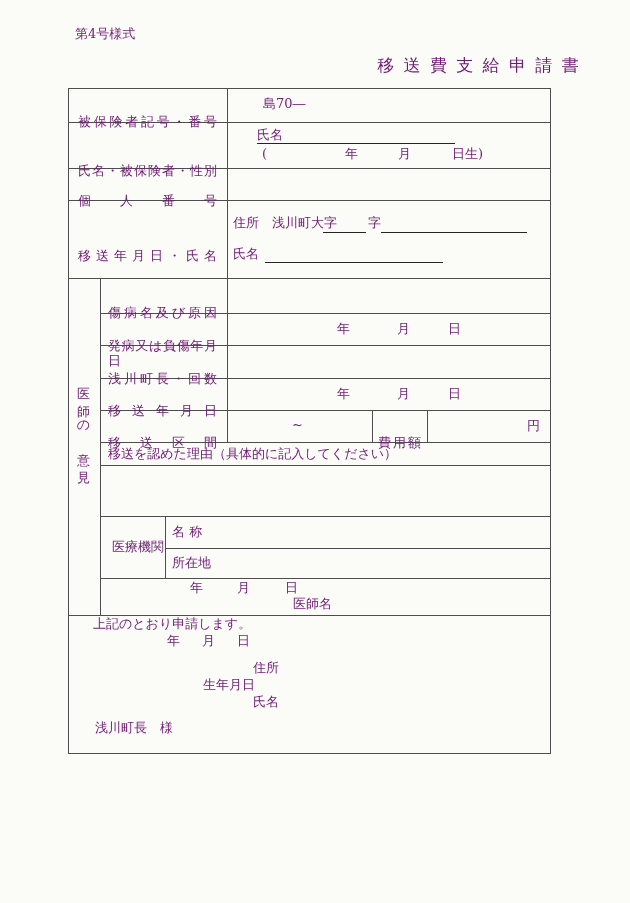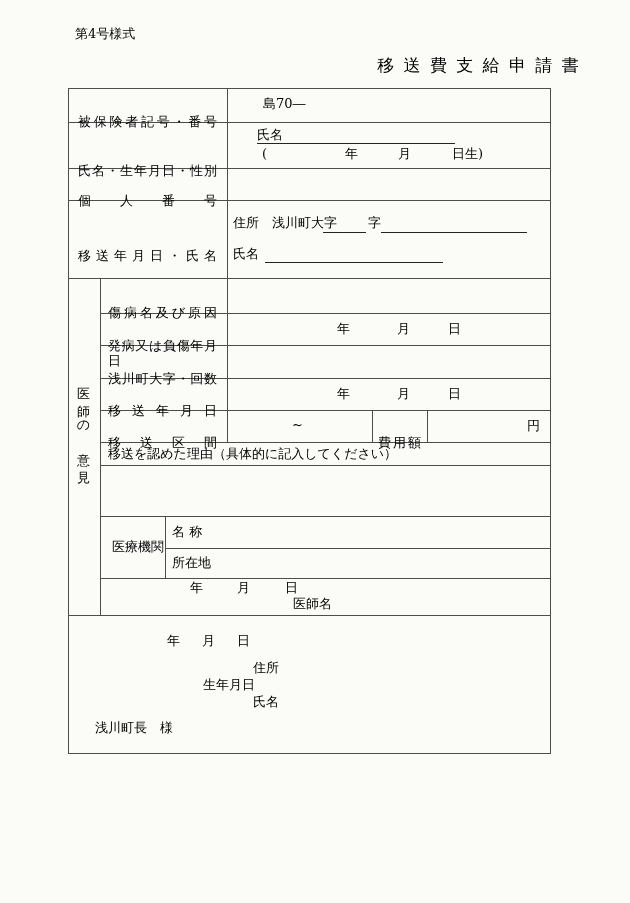--- a/index.html
+++ b/index.html
@@ -1,20 +1,20 @@
 <!DOCTYPE html>
 <html><head>
 <meta charset="utf-8">
 <style>
   * { margin:0; padding:0; box-sizing:border-box; }
   html,body { background:#fbfbf8; }
   .page {
     position:relative; width:582px; height:903px; background:#fbfbf8;
     font-family:"DejaVu Serif","Liberation Serif",serif;
-    color:#000000; font-size:13px; overflow:hidden;
+    color:#701a75; font-size:13px; overflow:hidden;
   }
   .t  { position:absolute; line-height:1.15; white-space:pre; }
   .jl { position:absolute; line-height:1.15; text-align:justify; text-align-last:justify;margin-top:17px; }
   .hl { position:absolute; height:1px; background:#4d4d4d; }
   .vl { position:absolute; width:1px;  background:#4d4d4d; }
   .ul { position:absolute; height:1px; background:#242424; }
   .box{ position:absolute; border:1px solid #4d4d4d; }
   .vert{
     position:absolute; writing-mode:vertical-rl; letter-spacing:1.32em;
     line-height:1; white-space:pre;
@@ -51,21 +51,21 @@
 
   <div class="vl" style="left:227px; top:88px;  height:354px;"></div>
   <div class="vl" style="left:100px; top:278px; height:337px;"></div>
   <div class="vl" style="left:372px; top:410px; height:32px;"></div>
   <div class="vl" style="left:427px; top:410px; height:32px;"></div>
   <div class="vl" style="left:165px; top:516px; height:62px;"></div>
 
   <div class="jl" style="left:78px; top:98px; width:139px;">被保険者記号・番号</div>
   <div class="t" style="left:263px; top:97px;">島70―</div>
 
-  <div class="jl" style="left:78px; top:147px; width:139px;">氏名・生年月日・性別</div>
+  <div class="jl" style="left:78px; top:147px; width:139px;">氏名・被保険者・性別</div>
   <div class="t" style="left:257px; top:128px;">氏名</div>
   <div class="ul" style="left:257px; top:143px; width:198px;"></div>
   <div class="t" style="left:262px; top:147px;">(</div>
   <div class="t" style="left:345px; top:147px;">年</div>
   <div class="t" style="left:398px; top:147px;">月</div>
   <div class="t" style="left:452px; top:147px;">日生)</div>
 
   <div class="jl" style="left:78px; top:177px; width:139px;">個人番号</div>
 
   <div class="jl" style="left:78px; top:232px; width:139px;">移送年月日・氏名</div>
@@ -79,21 +79,21 @@
 
   <div class="vert" style="left:77px; top:377px;">医師の意見</div>
 
   <div class="jl" style="left:108px; top:289px; width:109px;">傷病名及び原因</div>
 
   <div class="jl" style="left:108px; top:322px; width:109px;">発病又は負傷年月日</div>
   <div class="t" style="left:337px; top:322px;">年</div>
   <div class="t" style="left:397px; top:322px;">月</div>
   <div class="t" style="left:448px; top:322px;">日</div>
 
-  <div class="jl" style="left:108px; top:355px; width:109px;">浅川町大字・回数</div>
+  <div class="jl" style="left:108px; top:355px; width:109px;">浅川町長・回数</div>
 
   <div class="jl" style="left:108px; top:387px; width:109px;">移送年月日</div>
   <div class="t" style="left:337px; top:387px;">年</div>
   <div class="t" style="left:397px; top:387px;">月</div>
   <div class="t" style="left:448px; top:387px;">日</div>
 
   <div class="jl" style="left:108px; top:419px; width:109px;">移送区間</div>
   <div class="t" style="left:292px; top:418px;">~</div>
   <div class="jl" style="left:378px; top:419px; width:43px;">費用額</div>
   <div class="t" style="left:527px; top:419px;">円</div>
@@ -102,20 +102,21 @@
 
   <div class="t" style="left:112px; top:540px;">医療機関</div>
   <div class="t" style="left:172px; top:525px;">名 称</div>
   <div class="t" style="left:172px; top:556px;">所在地</div>
 
   <div class="t" style="left:190px; top:581px;">年</div>
   <div class="t" style="left:237px; top:581px;">月</div>
   <div class="t" style="left:285px; top:581px;">日</div>
   <div class="t" style="left:293px; top:597px;">医師名</div>
 
+  <div class="t" style="left:93px;  top:617px;">上記のとおり申請します。</div>
   <div class="t" style="left:167px; top:634px;">年</div>
   <div class="t" style="left:202px; top:634px;">月</div>
   <div class="t" style="left:237px; top:634px;">日</div>
   <div class="t" style="left:253px; top:661px;">住所</div>
   <div class="t" style="left:203px; top:678px;">生年月日</div>
   <div class="t" style="left:253px; top:695px;">氏名</div>
   <div class="t" style="left:95px;  top:721px;">浅川町長　様</div>
 
 </div>
 

